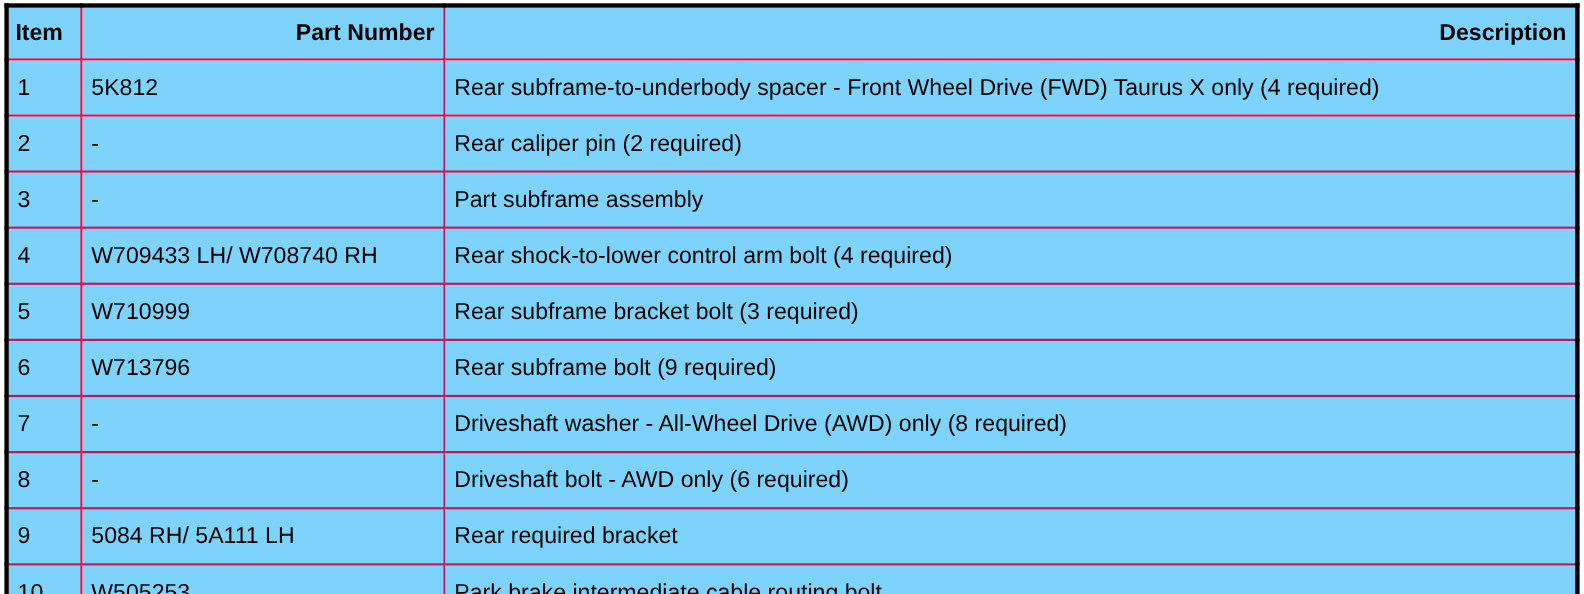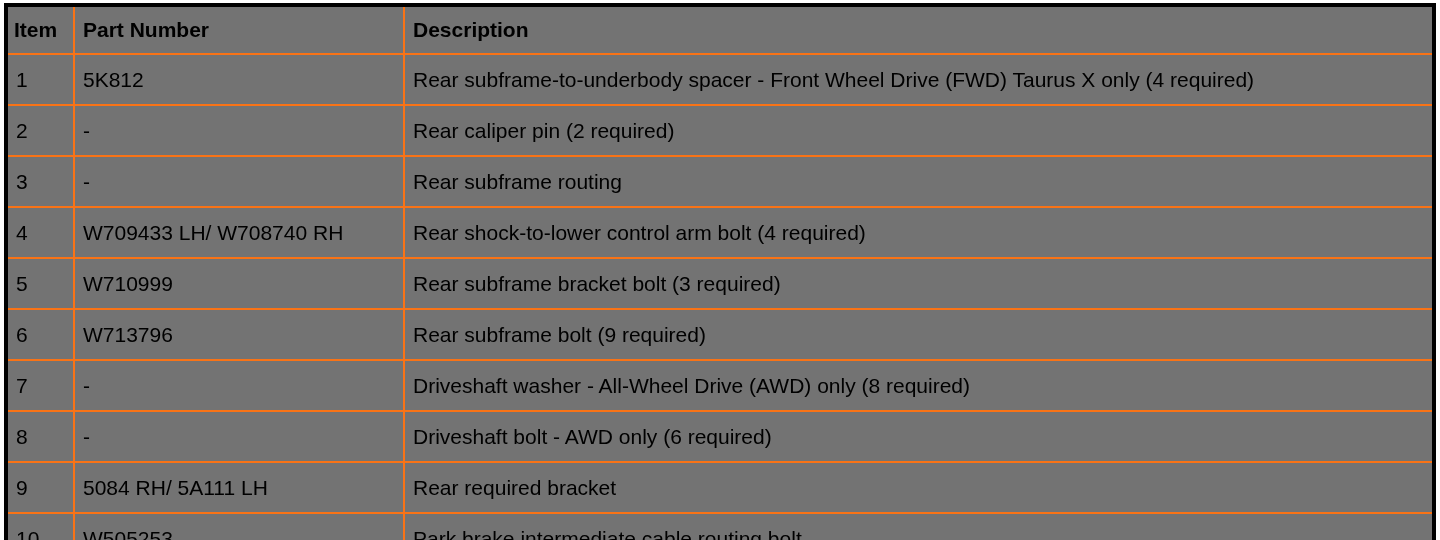--- a/index.html
+++ b/index.html
@@ -21,30 +21,30 @@
   table.parts-table {
     width: 100%;
     height: 532px;
     border-collapse: collapse;
     table-layout: fixed;
     border: 4px solid #000000;
     font-size: 21px;
   }
   table.parts-table th,
   table.parts-table td {
-    border: 2px solid #f97316;
+    border: 2px solid #be185d;
     padding: 2px 8px;
     vertical-align: middle;
     white-space: nowrap;
     overflow: hidden;
-    background: #737373;
+    background: #7dd3fc;
   }
   table.parts-table th {
     font-weight: bold;
-    text-align: left;
+    text-align: right;
     height: 42px;
   }
   table.parts-table th.col-item {
     text-align: left;
     padding-left: 6px;
   }
   table.parts-table td {
     text-align: left;
     height: 45px;
   }
@@ -76,21 +76,21 @@
           <td>Rear subframe-to-underbody spacer - Front Wheel Drive (FWD) Taurus X only (4 required)</td>
         </tr>
         <tr>
           <td>2</td>
           <td>-</td>
           <td>Rear caliper pin (2 required)</td>
         </tr>
         <tr>
           <td>3</td>
           <td>-</td>
-          <td>Rear subframe routing</td>
+          <td>Part subframe assembly</td>
         </tr>
         <tr>
           <td>4</td>
           <td>W709433 LH/ W708740 RH</td>
           <td>Rear shock-to-lower control arm bolt (4 required)</td>
         </tr>
         <tr>
           <td>5</td>
           <td>W710999</td>
           <td>Rear subframe bracket bolt (3 required)</td>

